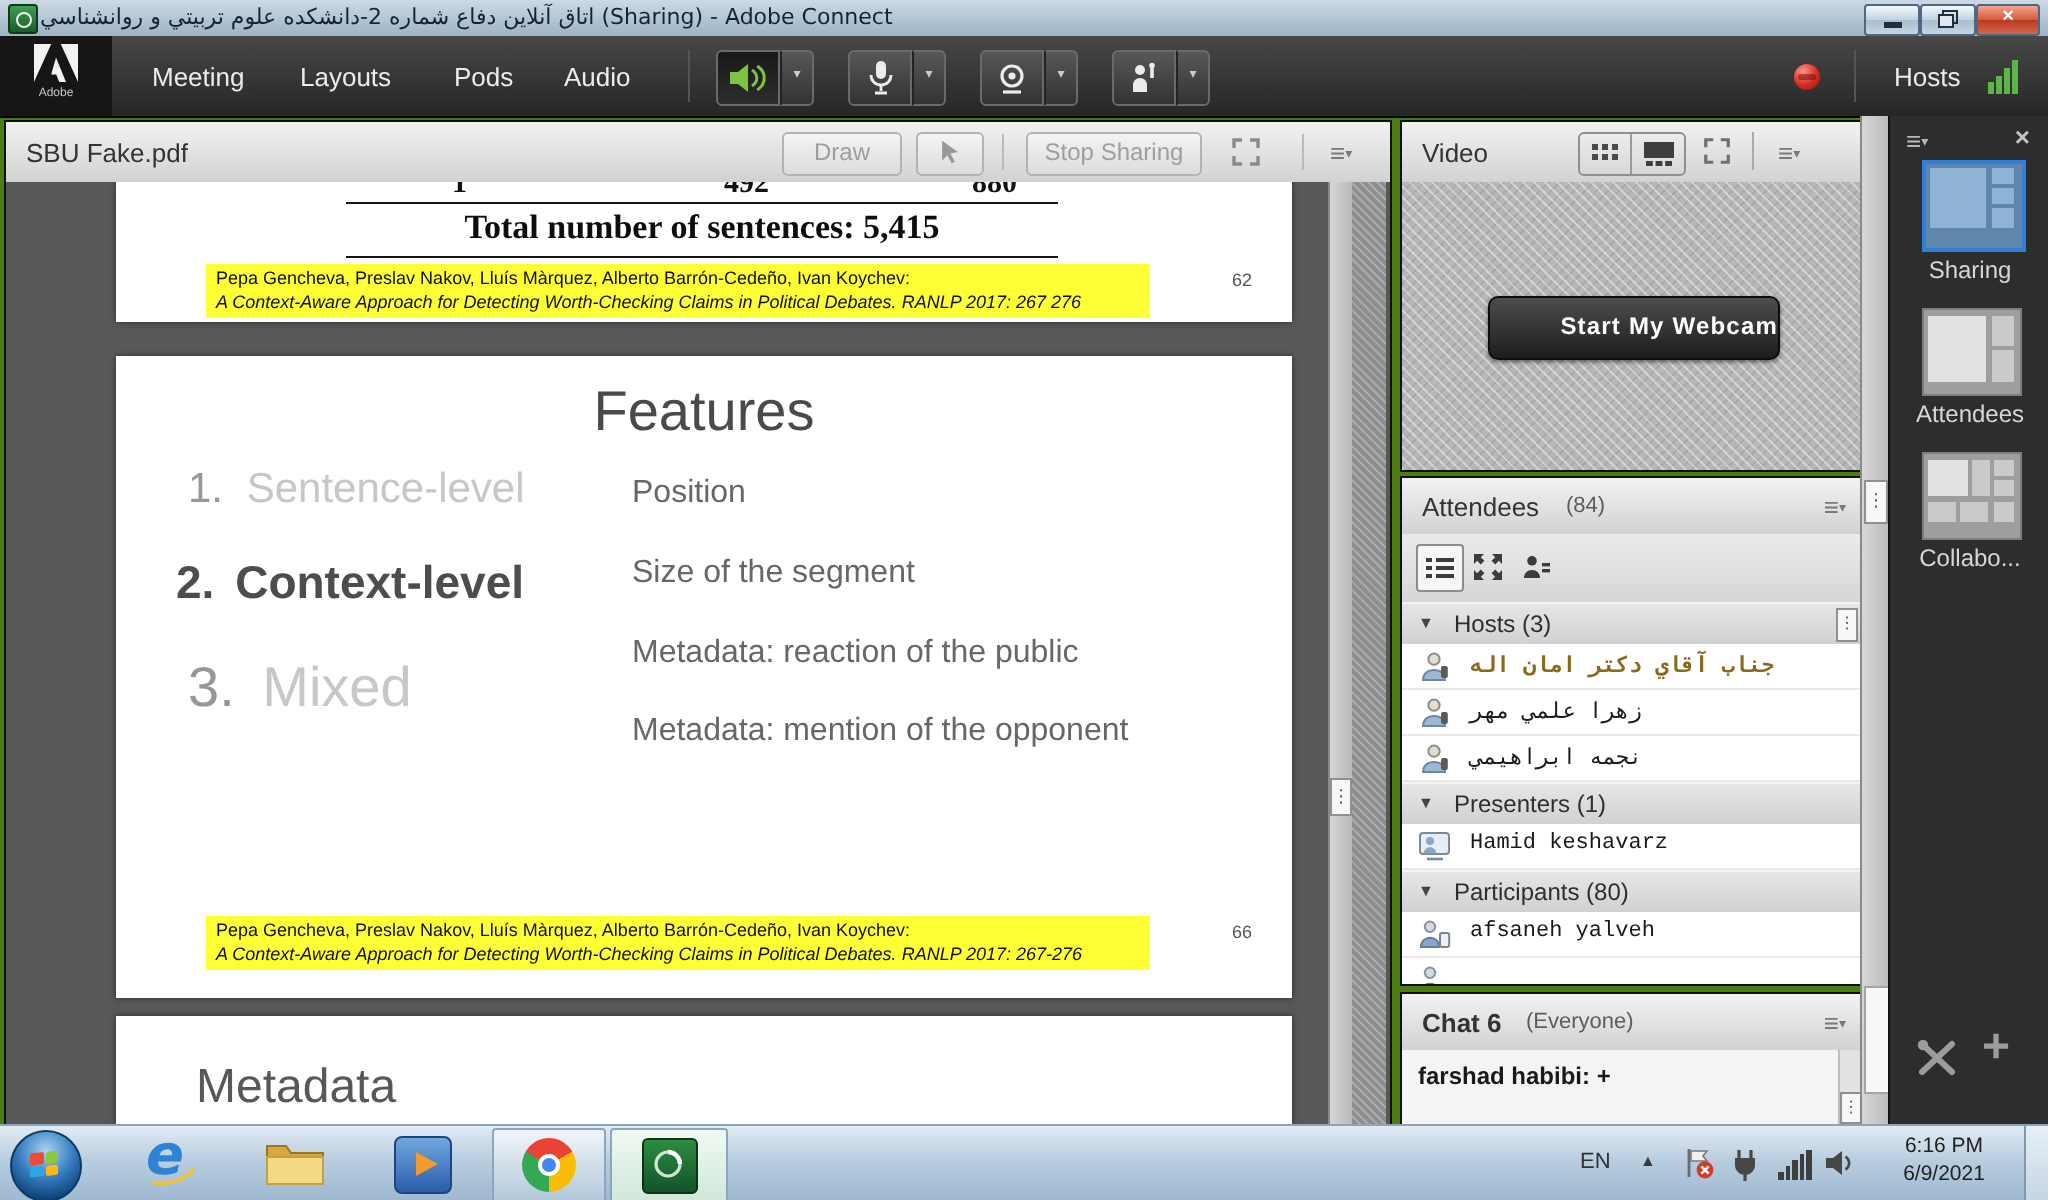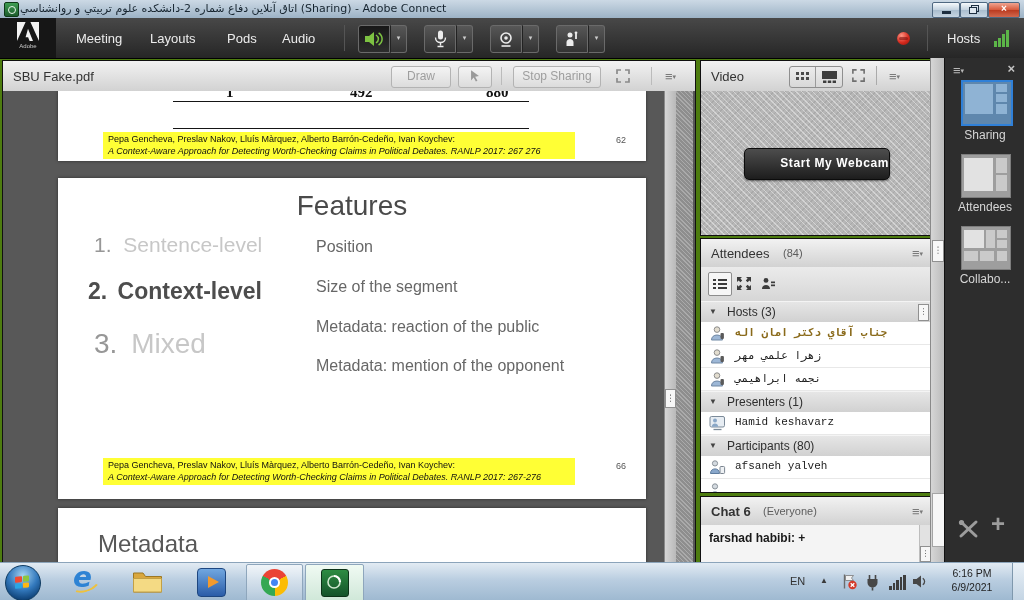--- a/index.html
+++ b/index.html
@@ -178,23 +178,24 @@
         </g>
       </svg>
     </div>
     <div class="abs" style="left:648px;top:6px;width:1px;height:18px;background:#bbb"></div>
     <span class="pmenu" style="left:662px;top:9px"><span>≡</span><span class="car">▾</span></span>
 
     <div id="sharebody">
 
       <div class="page" style="top:0;height:70px">
         <span class="abs" style="left:168px;top:-7px;font:bold 15px 'Liberation Serif',serif;color:#111">1</span>
-        <span class="abs" style="left:292px;top:-7px;font:bold 15px 'Liberation Serif',serif;color:#111">492</span>
+        <span class="abs" style="left:304px;top:-7px;font:bold 15px 'Liberation Serif',serif;color:#111">492</span>
         <span class="abs" style="left:428px;top:-7px;font:bold 15px 'Liberation Serif',serif;color:#111">880</span>
         <div class="rule" style="left:115px;top:10px;width:356px"></div>
+        <div class="abs" style="left:115px;top:13px;width:356px;text-align:center;font:bold 17px 'Liberation Serif',serif;color:#0d0d0d">Total number of sentences: 5,415</div>
         <div class="rule" style="left:115px;top:37px;width:356px"></div>
         <div class="cite" style="left:45px;top:41px;width:462px">
           <div>Pepa Gencheva, Preslav Nakov, Lluís Màrquez, Alberto Barrón-Cedeño, Ivan Koychev:</div>
           <div class="it">A Context-Aware Approach for Detecting Worth-Checking Claims in Political Debates. RANLP 2017: 267 276</div>
         </div>
         <span class="pageno" style="left:558px;top:44px">62</span>
       </div>
 
       <div class="page" style="top:87px;height:321px">
         <div class="abs" style="left:0;top:12px;width:588px;text-align:center;font-size:28px;color:#4a4a4a">Features</div>

